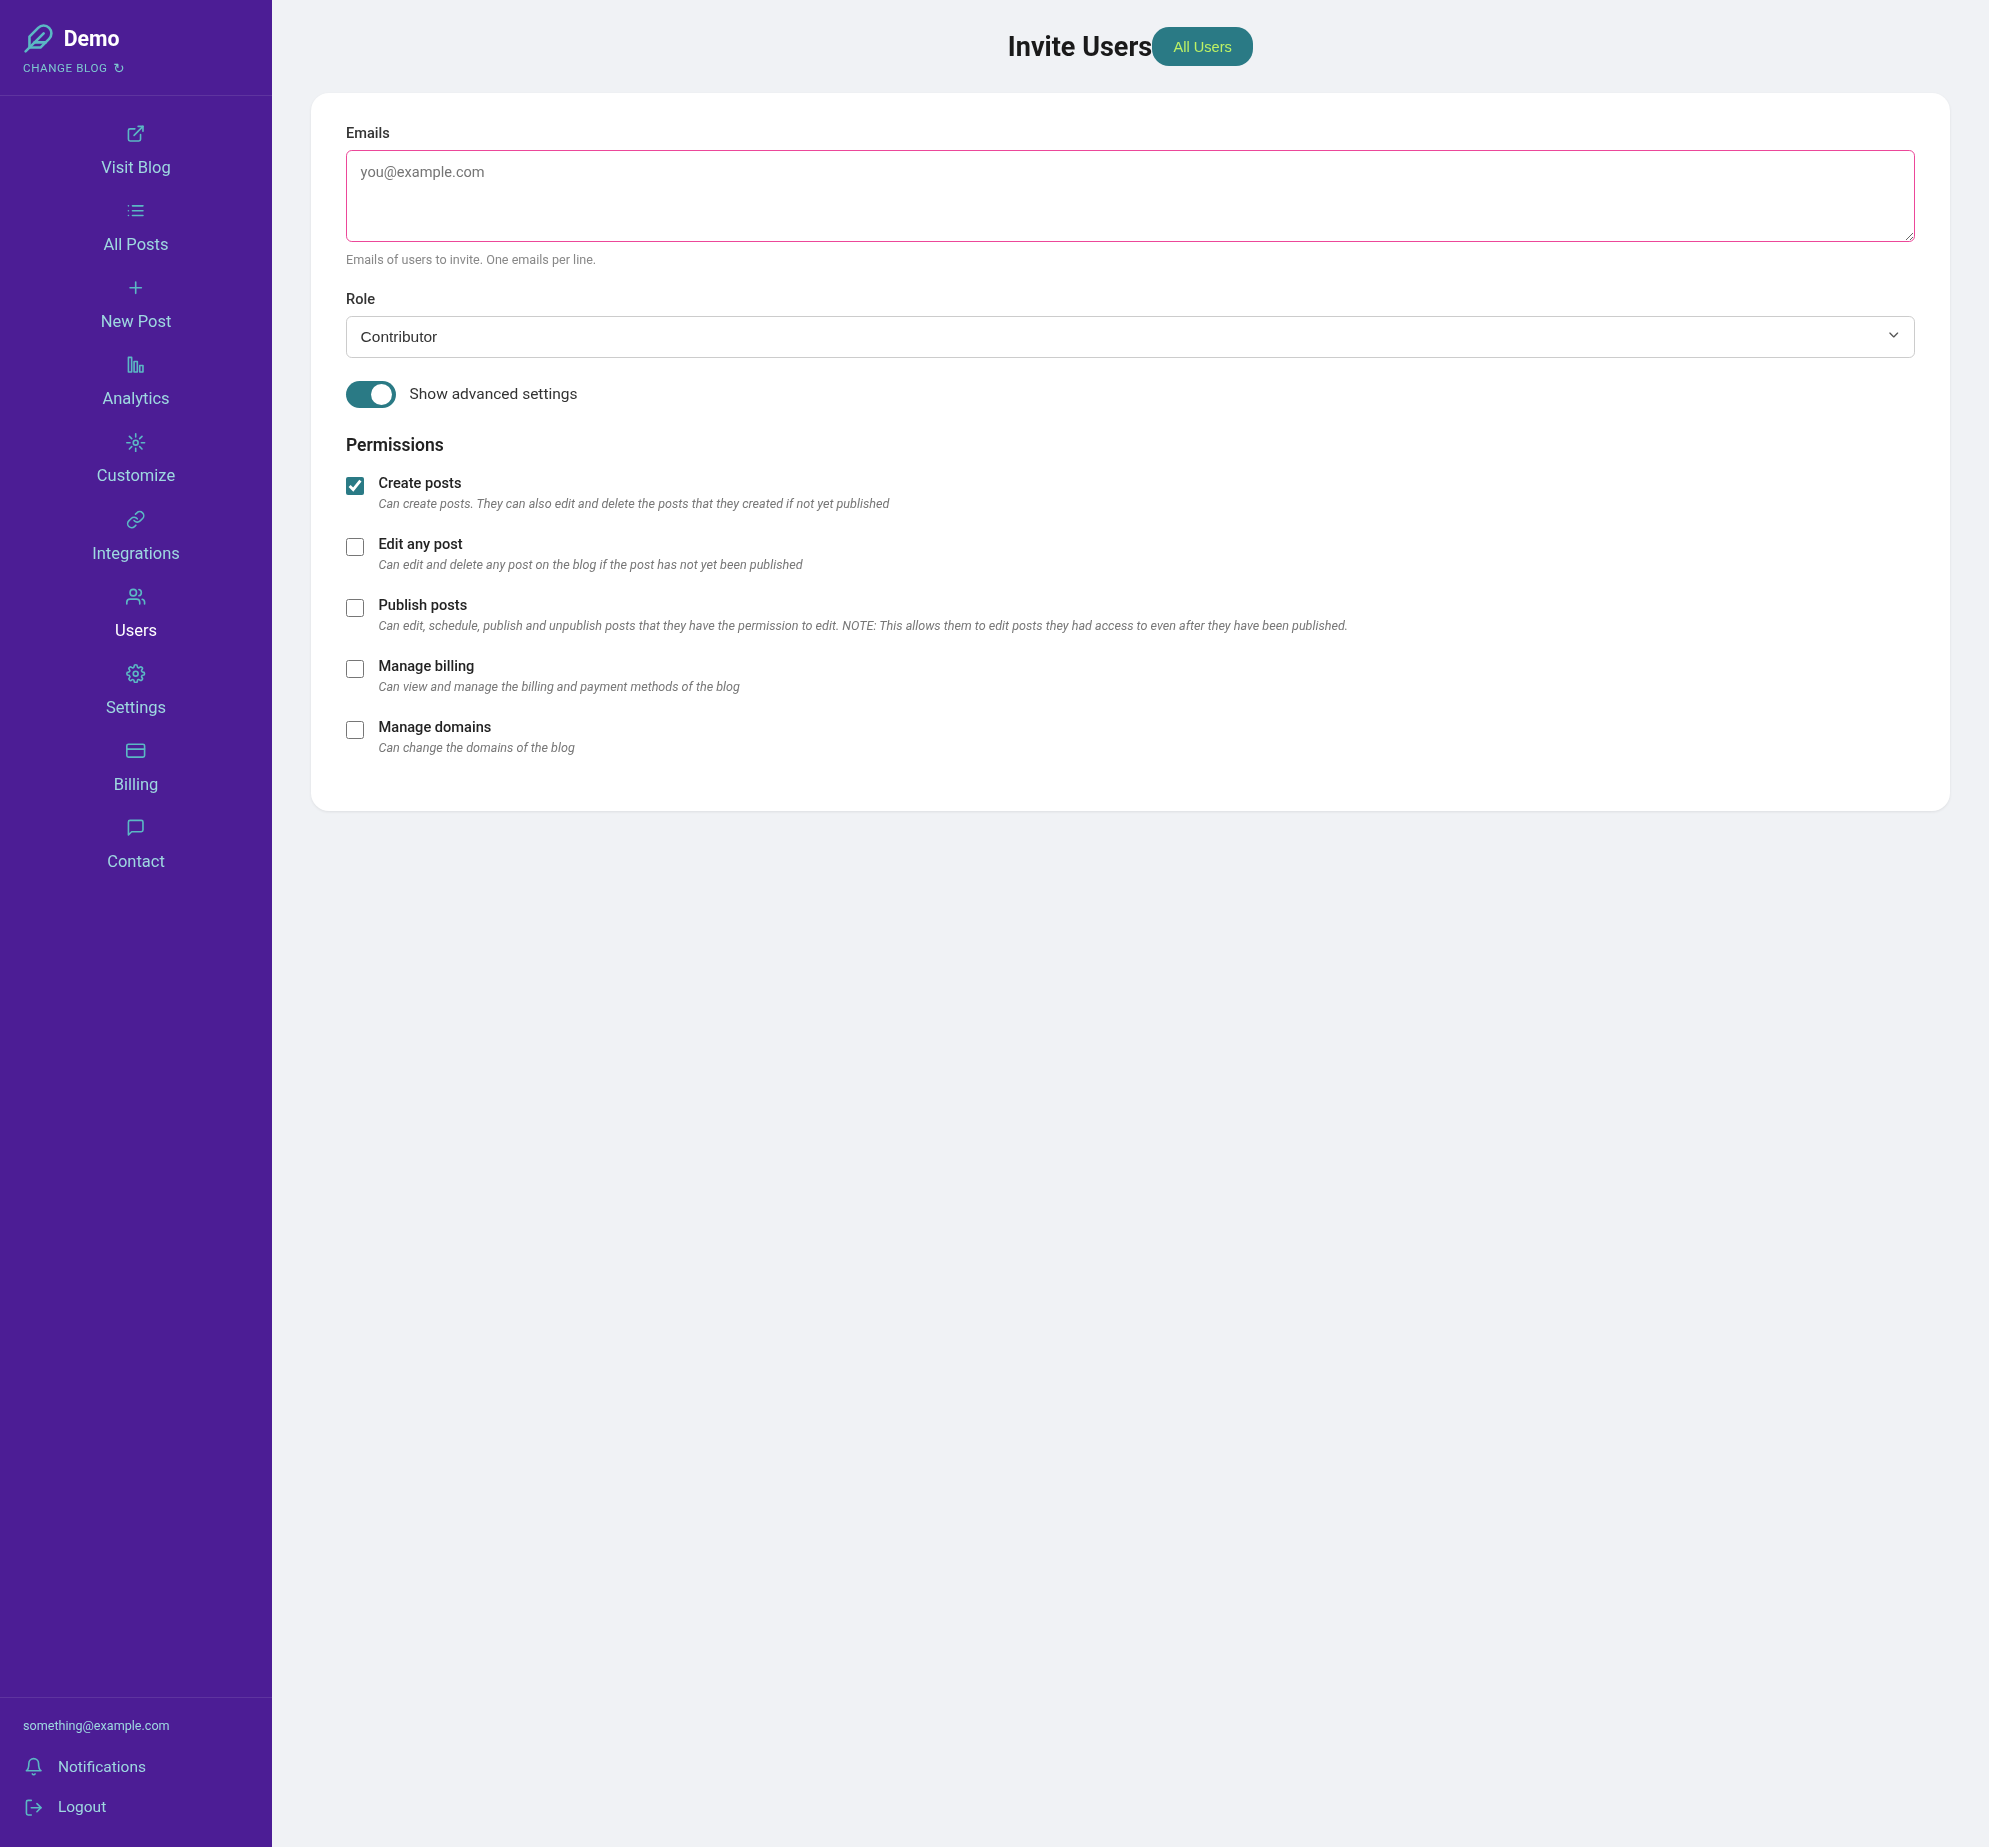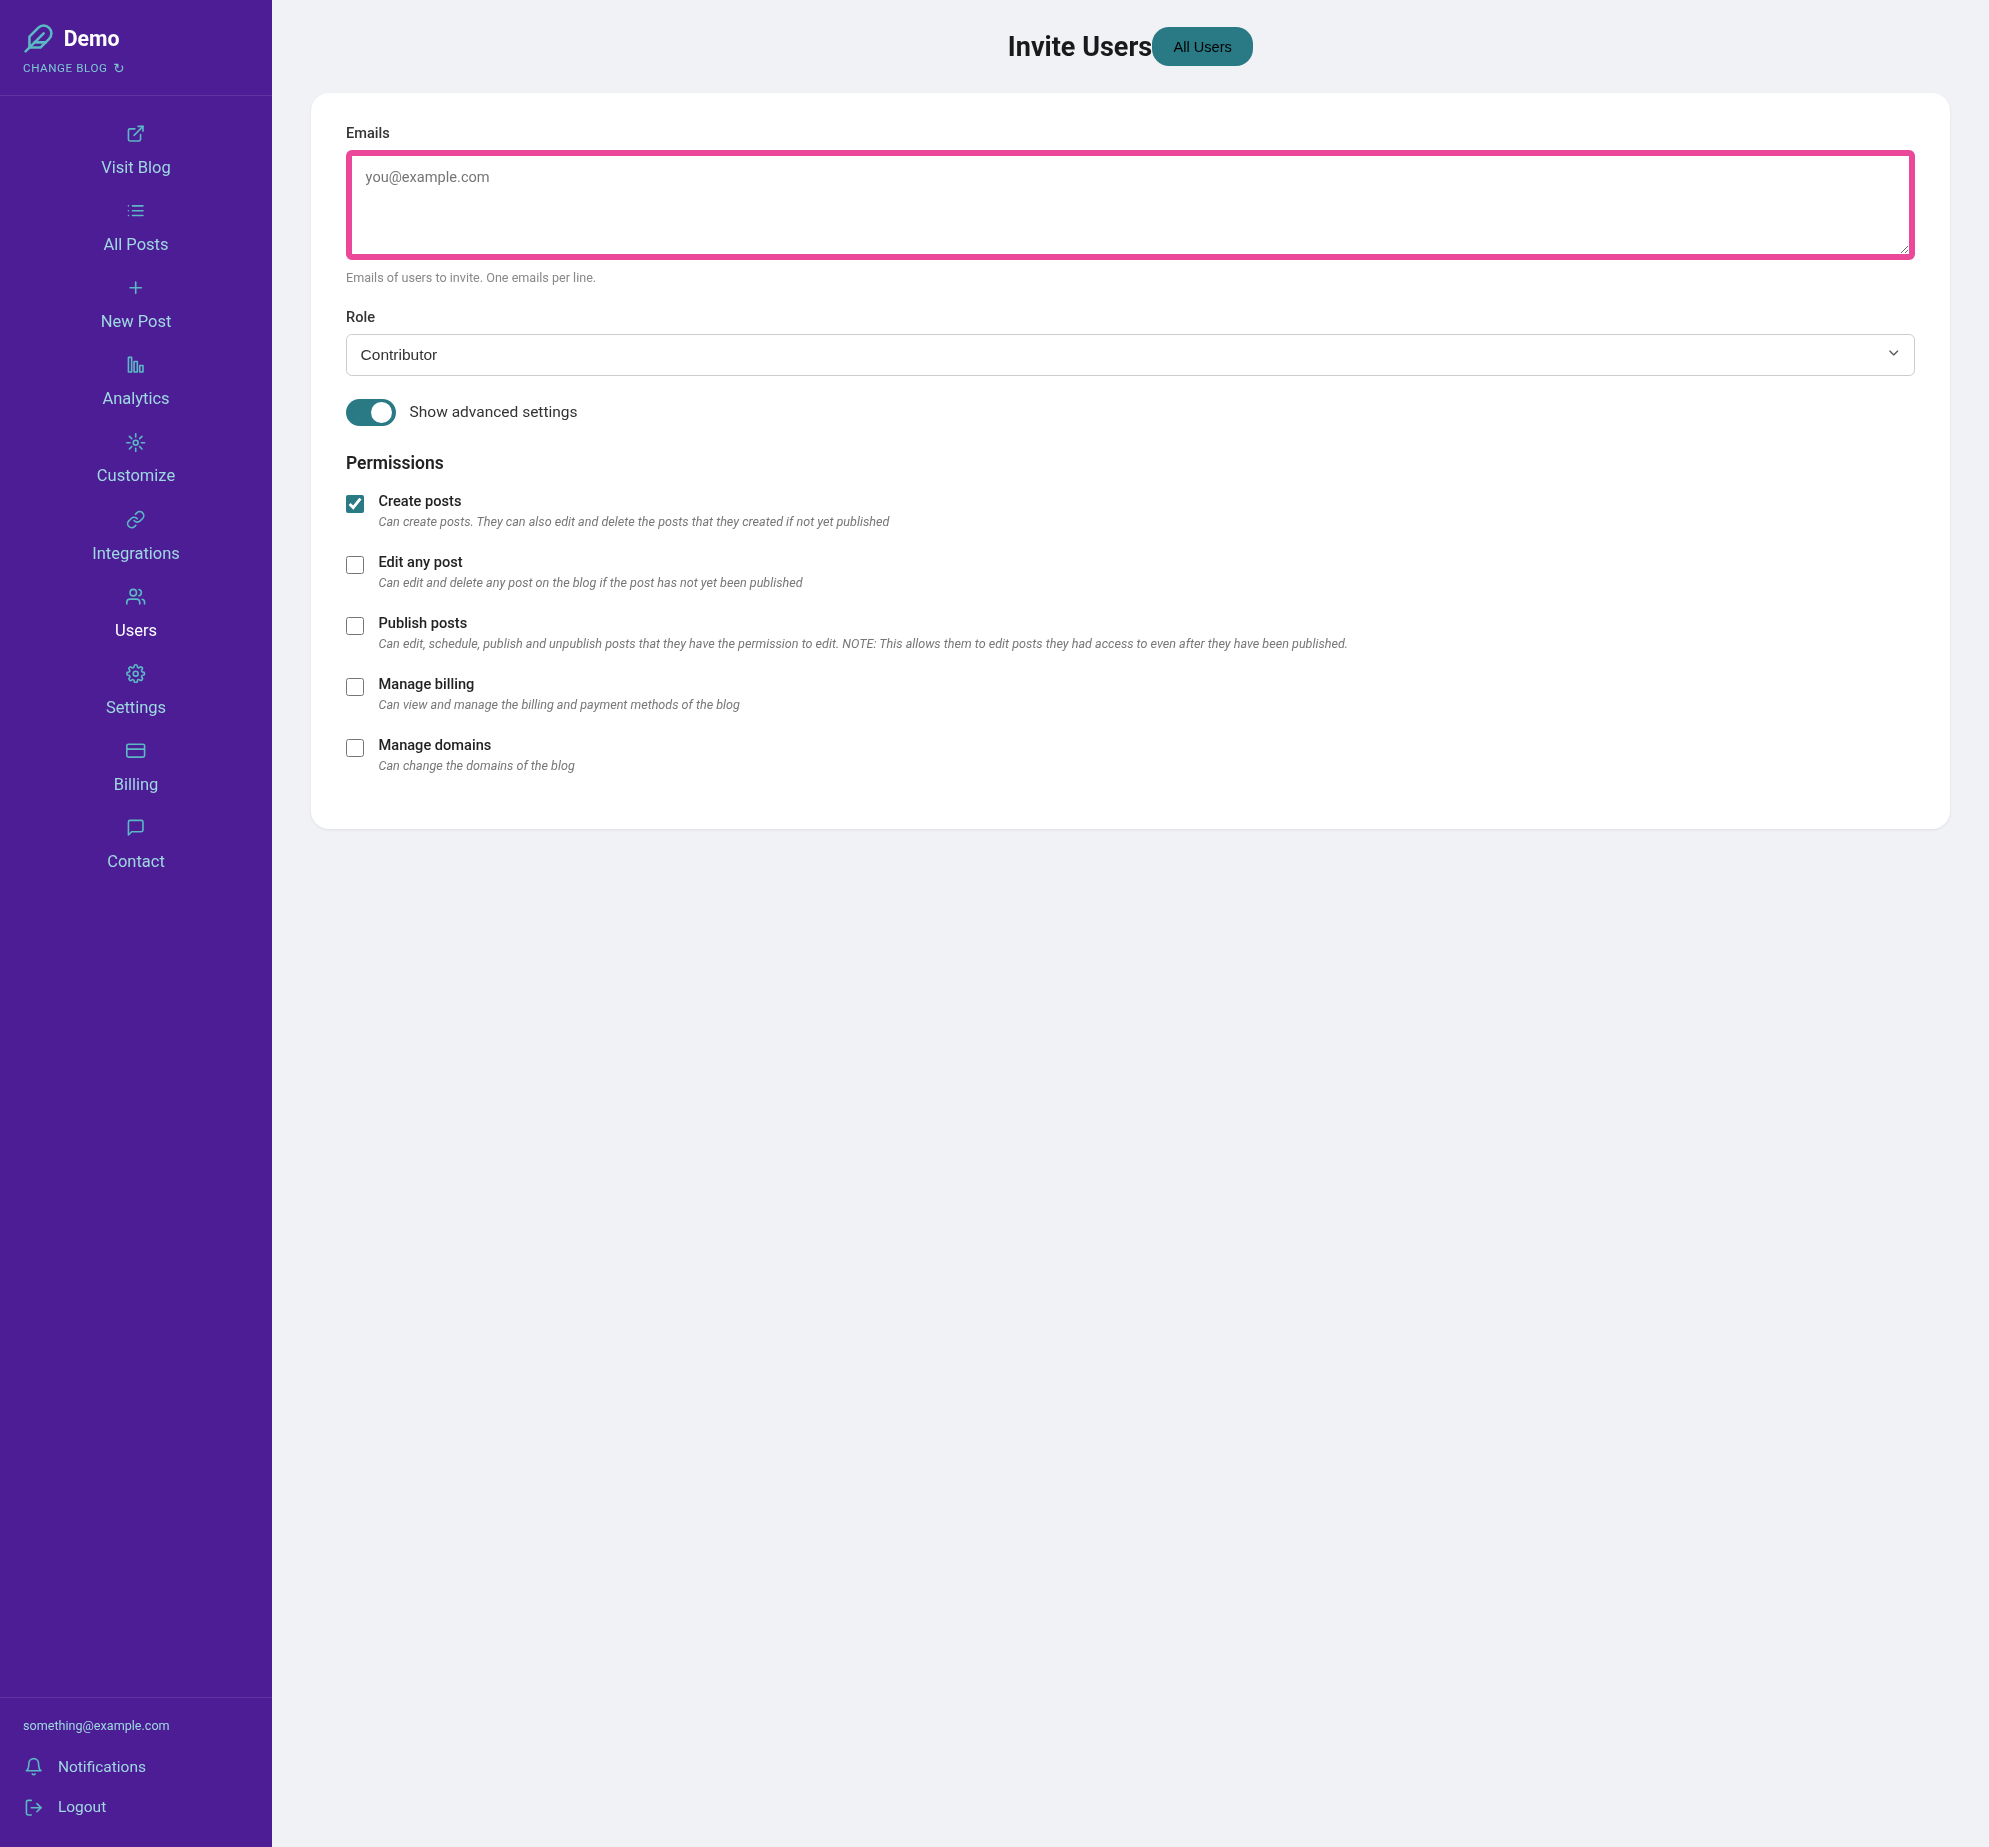--- a/index.html
+++ b/index.html
@@ -113,21 +113,21 @@
       padding: 27px 39px 23px;
       background: #f0f2f5;
     }
     .page-title {
       font-size: 27px;
       font-weight: 700;
       color: #1a1a1a;
     }
     .btn-all-users {
       background: #2a7a85;
-      color: #000000;
+      color: #bef264;
       border: none;
       padding: 11.6px 21.3px;
       border-radius: 17px;
       font-size: 14.6px;
       font-weight: 500;
       cursor: pointer;
     }
 
     .form-card {
       background: #fff;
@@ -142,22 +142,22 @@
     }
     .form-label {
       display: block;
       font-size: 14.6px;
       font-weight: 500;
       color: #333;
       margin-bottom: 7.8px;
     }
     .form-textarea {
       width: 100%;
-      height: 110px;
-      border: 6px solid #ec4899;
+      height: 92px;
+      border: 1px solid #ec4899;
       border-radius: 5.8px;
       padding: 11.6px 13.6px;
       font-size: 14.6px;
       color: #999;
       resize: vertical;
       outline: none;
       font-family: inherit;
     }
     .form-hint {
       font-size: 12.6px;

